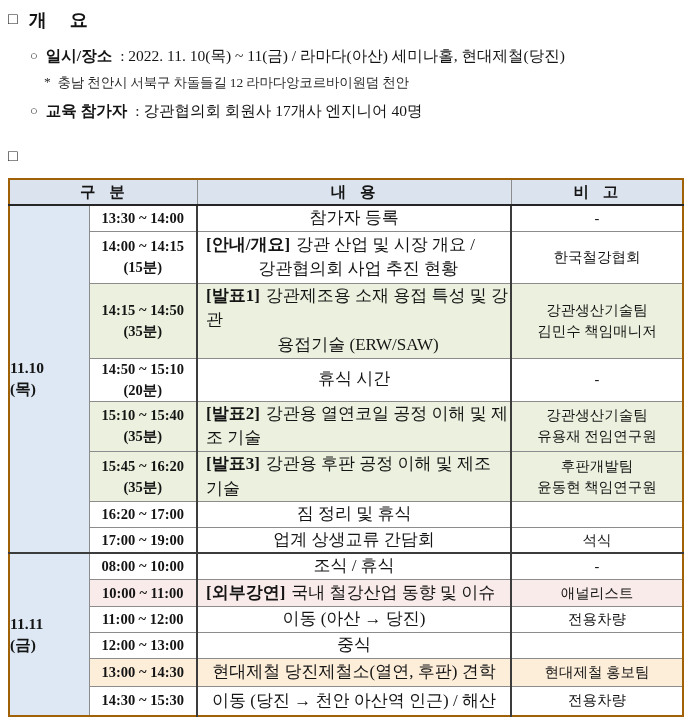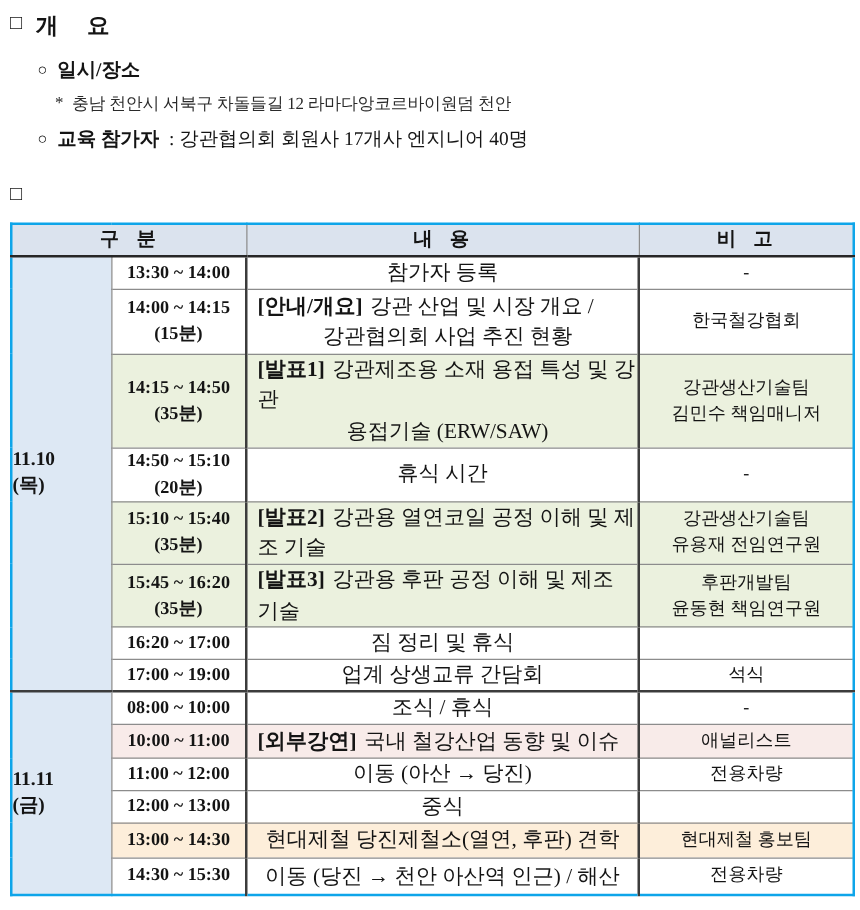--- a/index.html
+++ b/index.html
@@ -20,21 +20,21 @@
   .o-line{display:flex;align-items:baseline;gap:8px;font-size:15.5px;margin-bottom:7px;}
   .o-bullet{font-size:13px;transform:translateY(-1px);}
   .o-label{font-weight:700;}
   .o-value{white-space:pre;}
   .o-note{display:flex;gap:7px;font-size:13.5px;color:#2a2a2a;margin:2px 0 9px 14px;letter-spacing:-0.2px;}
   .program-head{margin-top:26px;}
 
   
   table.tbl{border-collapse:collapse;width:674px;margin-top:12px;table-layout:fixed;}
   .tbl td,.tbl th{border:1px solid #8c8c8c;padding:0;line-height:1.45;vertical-align:middle;}
-  table.tbl{border:2px solid #0ea5e9;padding-left:40px;}
+  table.tbl{border:2px solid #a16207;padding-left:40px;}
   .tbl th{
     background:#dbe3ee;font-size:15.5px;font-weight:700;height:24px;
     border-bottom:2px solid #262626;white-space:pre;letter-spacing:2px;
   }
   .th-content{border-left:2px solid #2e2e2e;border-right:2px solid #2e2e2e;}
   .cell.date{
     background:#dde8f4;font-weight:700;text-align:left;font-size:15.5px;line-height:1.35;
   }
   .cell.time{
     font-weight:700;font-size:14.5px;text-align:center;
@@ -66,20 +66,21 @@
 
   <div class="section-title">
     <span class="glyph">□</span>
     <span class="title-text">개    요</span>
   </div>
 
   <div class="overview">
     <div class="o-line">
       <span class="o-bullet">○</span>
       <span class="o-label">일시/장소</span>
+      <span class="o-value">: 2022. 11. 10(목) ~ 11(금) / 라마다(아산) 세미나홀, 현대제철(당진)</span>
     </div>
     <div class="o-note">
       <span>*</span>
       <span>충남 천안시 서북구 차돌들길 12 라마다앙코르바이원덤 천안</span>
     </div>
     <div class="o-line">
       <span class="o-bullet">○</span>
       <span class="o-label">교육 참가자</span>
       <span class="o-value">: 강관협의회 회원사 17개사 엔지니어 40명</span>
     </div>

